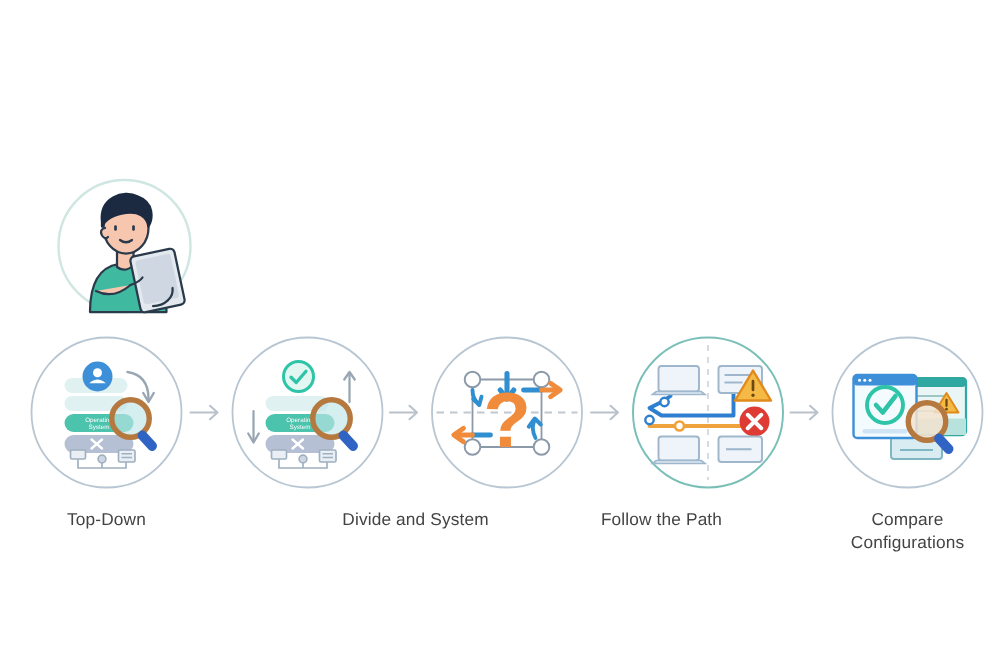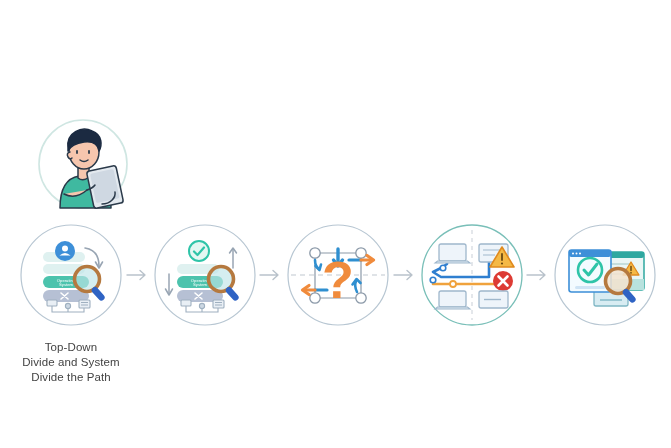--- a/index.html
+++ b/index.html
@@ -59,21 +59,21 @@
     justify-content: center;
   }
 
   
   #labels-row {
     position: absolute;
     left: 18px;
     top: 340px;
     width: 640px;
     display: flex;
-    flex-direction: column;
+    flex-direction: row;
     justify-content: space-between;
     align-items: flex-start;
   }
   .label-slot {
     width: 106px;
     flex: 0 0 auto;
     text-align: center;
     font-size: 11.5px;
     line-height: 15px;
     color: #434343;
@@ -350,17 +350,19 @@
   </div>
 
 </div>
 
 <div id="labels-row">
   <div class="label-slot">Top-Down</div>
   <div class="label-gap"></div>
   <div class="label-gap"></div>
   <div class="label-slot">Divide and System</div>
   <div class="label-gap"></div>
-  <div class="label-slot">Divide the Path</div>
+  <div class="label-slot">Follow the Path</div>
   <div class="label-gap"></div>
   <div class="label-slot">
+    <div>Compare</div>
+    <div>Configurations</div>
   </div>
 </div>
 
 </body></html>

